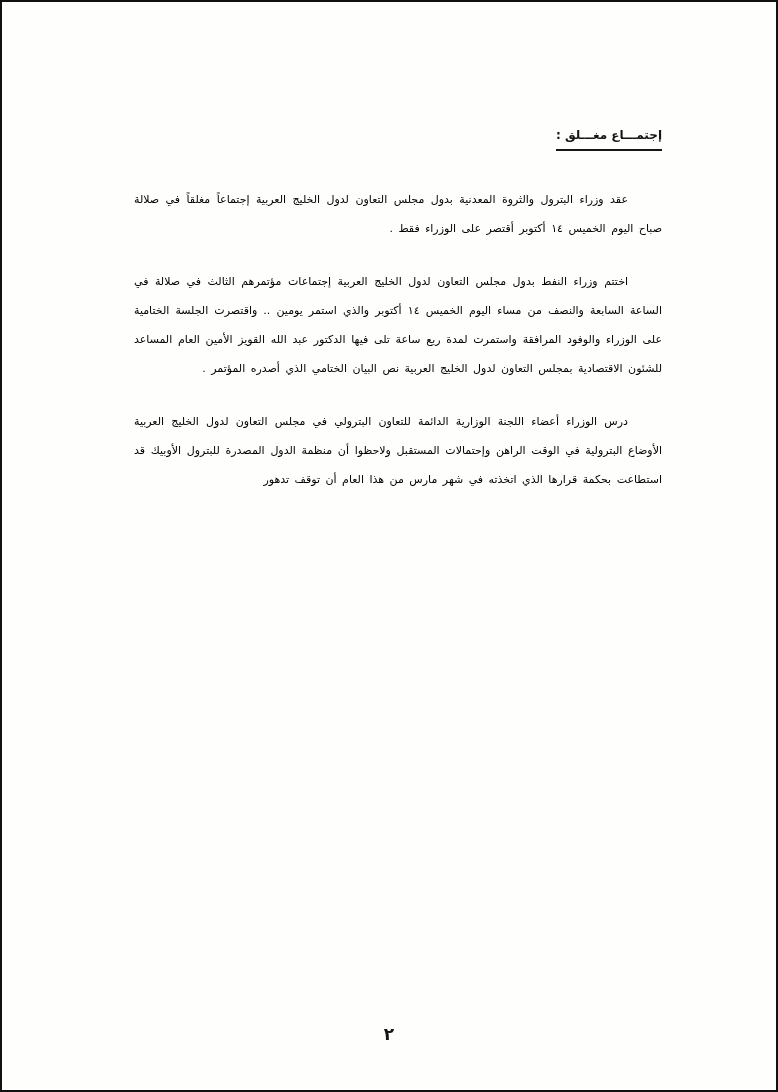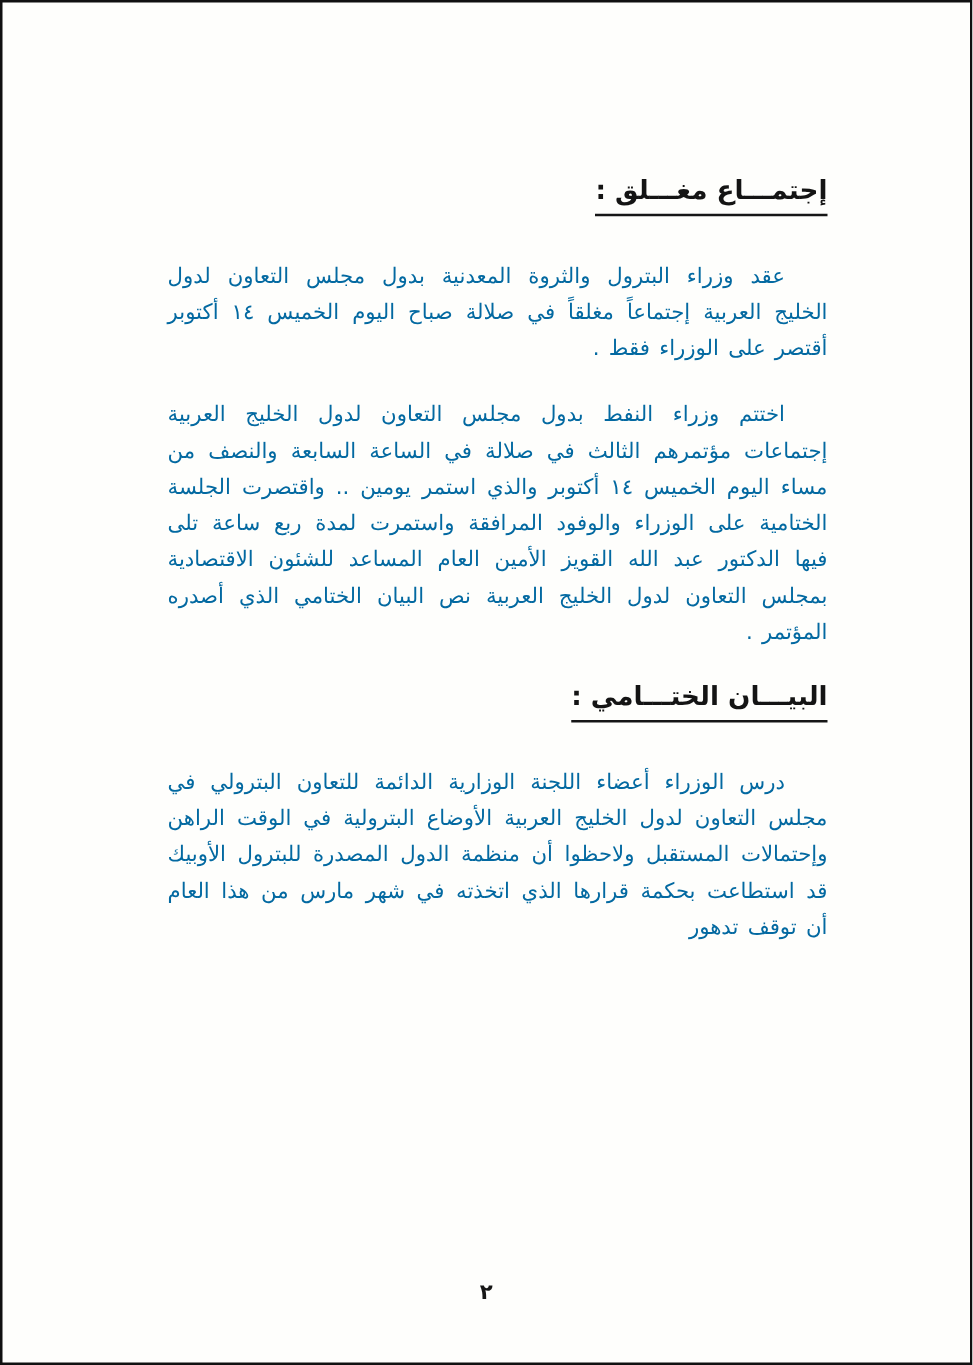--- a/index.html
+++ b/index.html
@@ -21,39 +21,39 @@
   .content {
     position: absolute;
     top: 126px;
     right: 114px;
     width: 528px;
     direction: rtl;
     color: #1c1c1c;
   }
   .section { margin: 0 0 24px 0; }
   .heading {
-    font-size: 21px;
+    font-size: 12px;
     font-weight: bold;
     letter-spacing: 0.5px;
-    margin: 12px 0 34px 0;
+    margin: 0 0 34px 0;
     color: #141414;
   }
   .heading-underline {
     display: inline-block;
     border-bottom: 2px solid #161616;
     padding-bottom: 7px;
   }
   .para {
-    font-size: 17px;
+    font-size: 11px;
     line-height: 29px;
     text-align: justify;
     text-indent: 34px;
     word-spacing: 2px;
     margin: 0 0 12px 0;
-    color: #0369a1;
+    color: #000000;
   }
   .page-number {
     position: absolute;
     top: 1022px;
     left: 0;
     width: 100%;
     text-align: center;
     font-size: 17px;
     font-weight: bold;
     color: #161616;
@@ -70,22 +70,19 @@
         <span class="heading-underline">إجتمـــاع مغـــلق :</span>
       </h2>
       <p class="para">عقد وزراء البترول والثروة المعدنية بدول مجلس التعاون لدول الخليج العربية إجتماعاً مغلقاً في صلالة صباح اليوم الخميس ١٤ أكتوبر أقتصر على الوزراء فقط .</p>
     </div>
 
     <div class="section">
       <p class="para">اختتم وزراء النفط بدول مجلس التعاون لدول الخليج العربية إجتماعات مؤتمرهم الثالث في صلالة في الساعة السابعة والنصف من مساء اليوم الخميس ١٤ أكتوبر والذي استمر يومين .. واقتصرت الجلسة الختامية على الوزراء والوفود المرافقة واستمرت لمدة ربع ساعة تلى فيها الدكتور عبد الله القويز الأمين العام المساعد للشئون الاقتصادية بمجلس التعاون لدول الخليج العربية نص البيان الختامي الذي أصدره المؤتمر .</p>
     </div>
 
     <div class="section">
-      <h2 class="heading">
-        <span class="heading-underline">البيـــان الختـــامي :</span>
-      </h2>
       <p class="para">درس الوزراء أعضاء اللجنة الوزارية الدائمة للتعاون البترولي في مجلس التعاون لدول الخليج العربية الأوضاع البترولية في الوقت الراهن وإحتمالات المستقبل ولاحظوا أن منظمة الدول المصدرة للبترول الأوبيك قد استطاعت بحكمة قرارها الذي اتخذته في شهر مارس من هذا العام أن توقف تدهور</p>
     </div>
 
   </div>
 
   <div class="page-number">٢</div>
 </div>
 
 </body></html>

